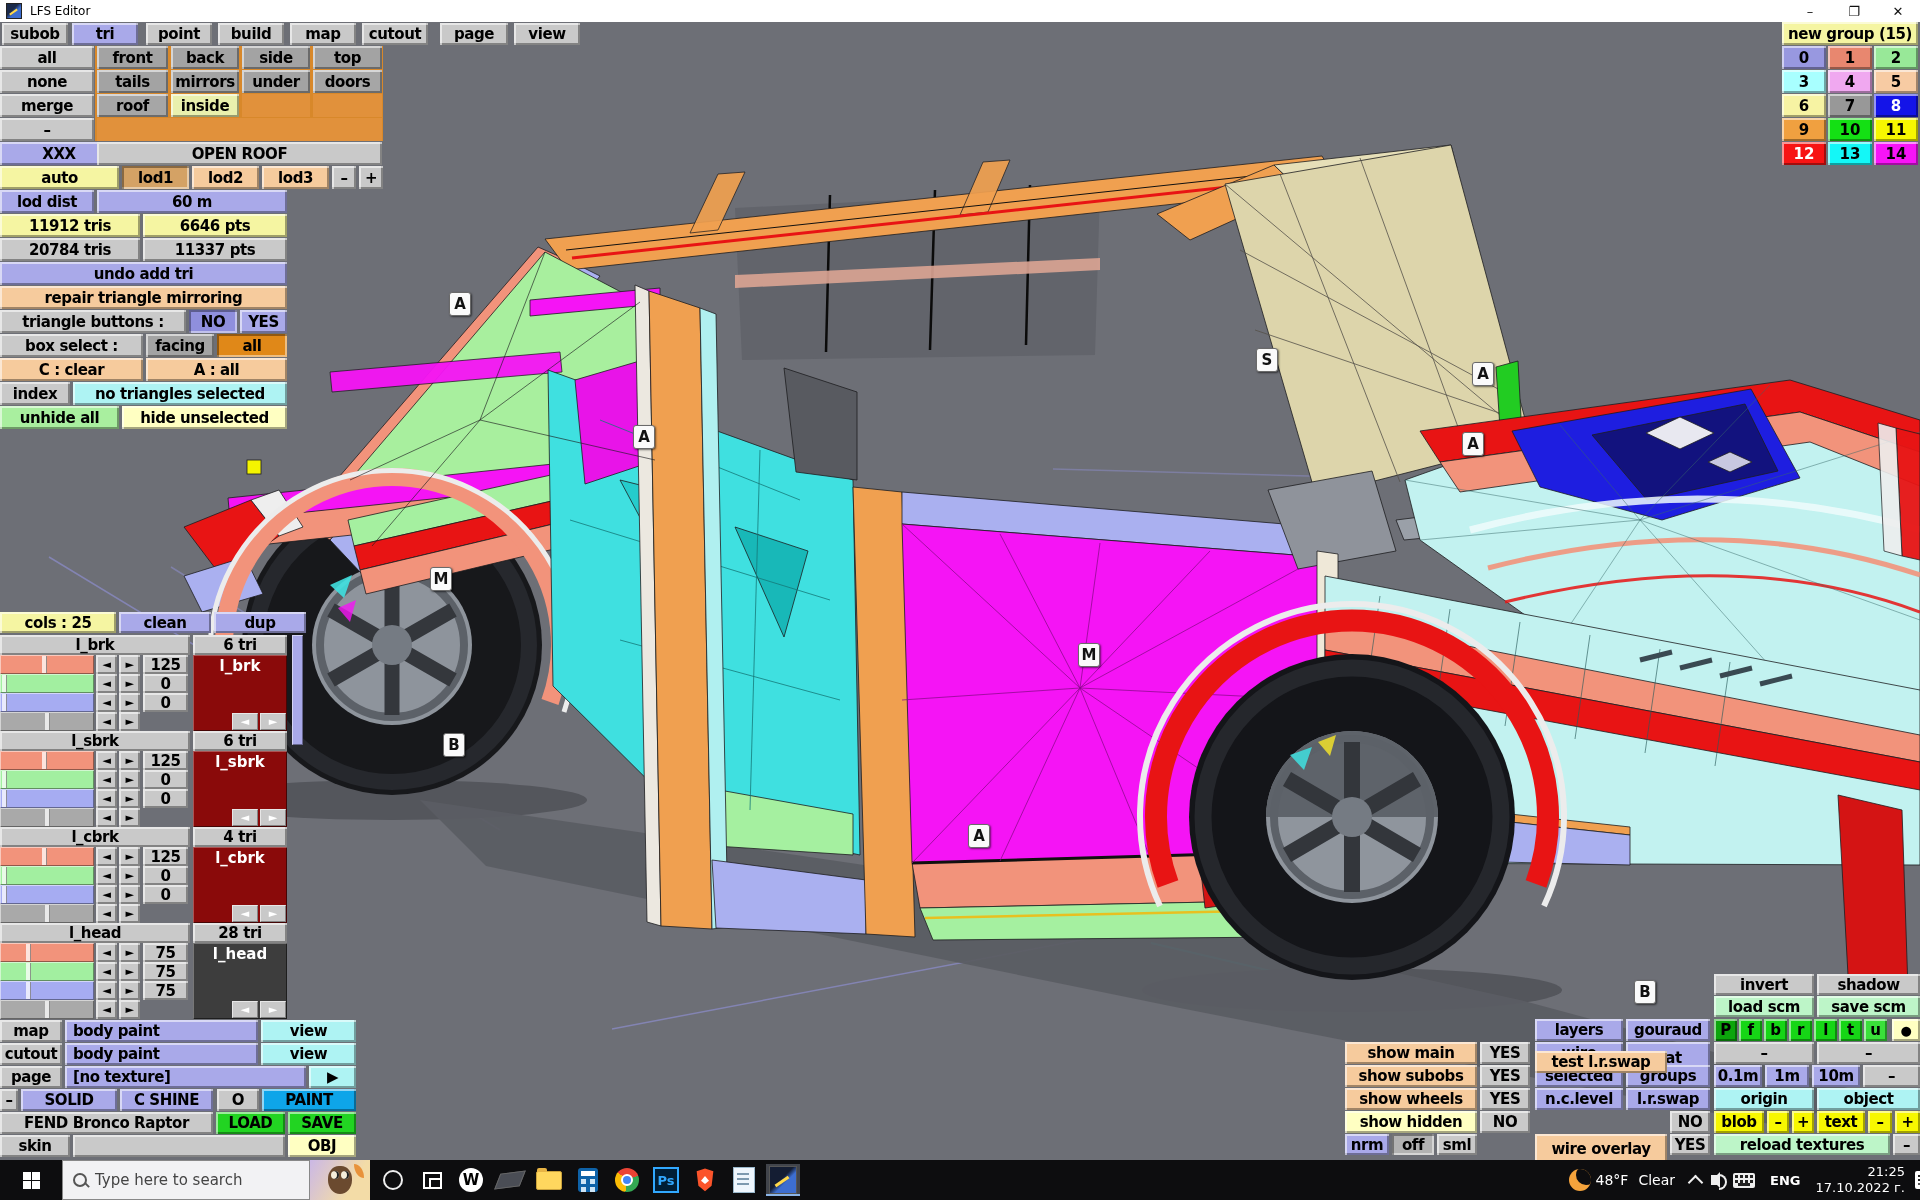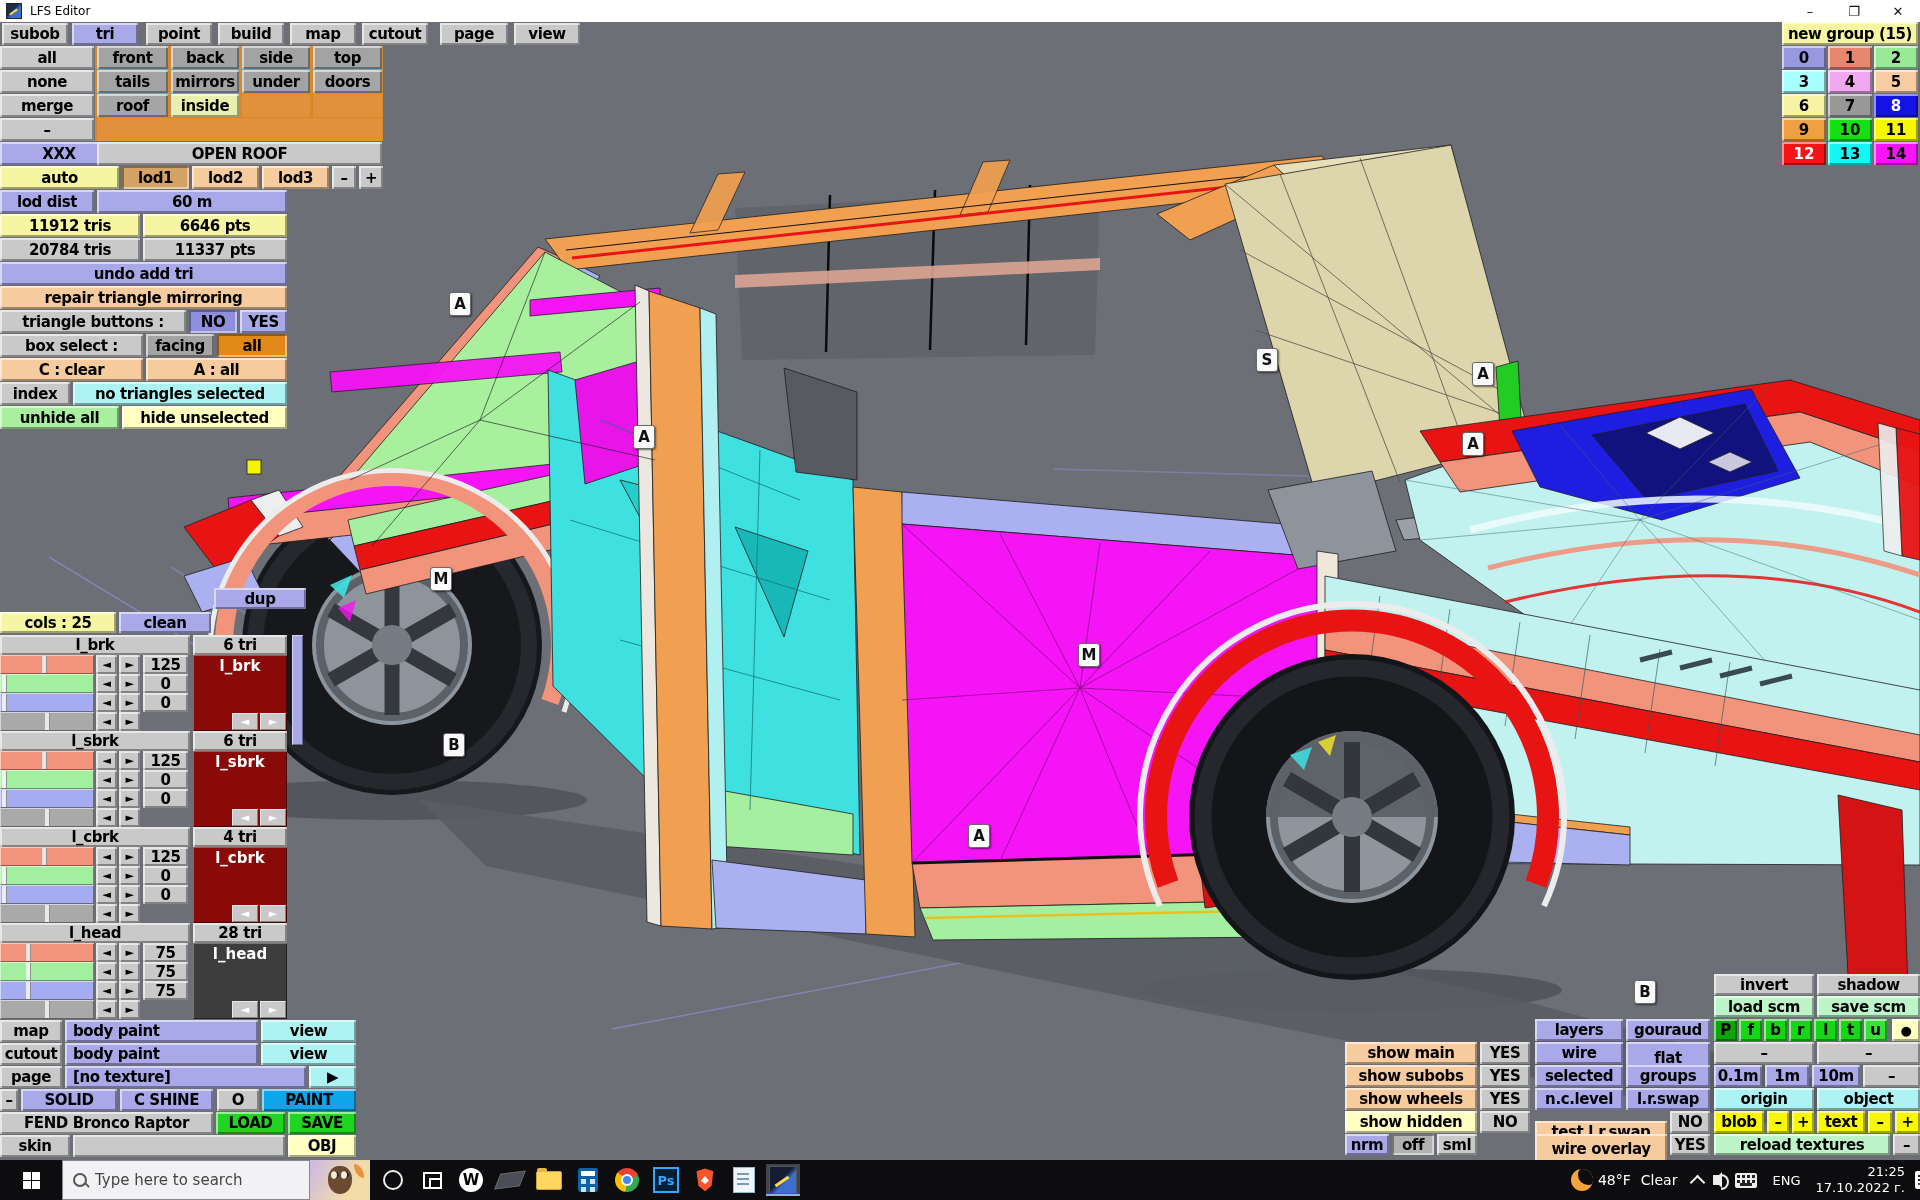--- a/index.html
+++ b/index.html
@@ -391,21 +391,21 @@
 
     <div class="gcell" style="background: rgb(247, 20, 20); color: rgb(255, 255, 255);">12</div>
 
     <div class="gcell" style="background: rgb(20, 247, 247); color: rgb(0, 0, 0);">13</div>
 
     <div class="gcell" style="background: rgb(247, 20, 247); color: rgb(0, 0, 0);">14</div>
   </div>
 
 <div class="btn c-yellow" style="left:0;top:612px;width:116px;height:21px">cols : 25</div>
 <div class="btn c-purple" style="left:119px;top:612px;width:92px;height:21px">clean</div>
-<div class="btn c-purple" style="left:214px;top:588px;width:92px;height:21px">dup</div>
+<div class="btn c-purple" style="left:214px;top:612px;width:92px;height:21px">dup</div>
 
 <div id="colsections">
 
     <div class="csec">
       <div class="btn c-gray cs-name">l_brk</div>
       <div class="btn c-gray cs-tri">6 tri</div>
       <div class="cs-row" style="top:20px">
         <div class="cs-bar bar-r" style="--pos: 45.13725490196078%;">
           <i></i>
         </div>
@@ -641,21 +641,21 @@
 
 <div class="btn c-peach" style="left:1345px;top:1088px;width:132px;height:22px">show wheels</div>
 <div class="btn c-gray" style="left:1480px;top:1088px;width:50px;height:22px">YES</div>
 <div class="btn c-purple" style="left:1535px;top:1088px;width:88px;height:22px">n.c.level</div>
 <div class="btn c-purple" style="left:1626px;top:1088px;width:84px;height:22px">l.r.swap</div>
 <div class="btn c-cyan" style="left:1714px;top:1088px;width:100px;height:22px">origin</div>
 <div class="btn c-cyan" style="left:1817px;top:1088px;width:103px;height:22px">object</div>
 
 <div class="btn c-pyellow" style="left:1345px;top:1111px;width:132px;height:22px">show hidden</div>
 <div class="btn c-gray" style="left:1480px;top:1111px;width:50px;height:22px">NO</div>
-<div class="btn c-peach" style="left:1535px;top:1121px;width:132px;height:22px">test l.r.swap</div>
+<div class="btn c-peach" style="left:1535px;top:1051px;width:132px;height:22px">test l.r.swap</div>
 <div class="btn c-gray" style="left:1670px;top:1111px;width:40px;height:22px">NO</div>
 <div class="btn c-yell2" style="left:1714px;top:1111px;width:50px;height:22px">blob</div>
 <div class="btn c-yell2" style="left:1767px;top:1111px;width:22px;height:22px">–</div>
 <div class="btn c-yell2" style="left:1792px;top:1111px;width:22px;height:22px">+</div>
 <div class="btn c-yell2" style="left:1817px;top:1111px;width:48px;height:22px">text</div>
 <div class="btn c-yell2" style="left:1868px;top:1111px;width:24px;height:22px">–</div>
 <div class="btn c-yell2" style="left:1895px;top:1111px;width:25px;height:22px">+</div>
 
 <div class="btn c-purple" style="left:1345px;top:1134px;width:44px;height:21px">nrm</div>
 <div class="btn c-dkgray pressed" style="left:1392px;top:1134px;width:42px;height:21px">off</div>
@@ -716,21 +716,21 @@
   <div class="tbicon active-app" style="left:766px">
       <div class="lfsicon"></div>
     </div>
   <div id="tray">
     <div class="moon"></div>
     <span class="traytxt">48°F</span>
     <span class="traytxt">Clear</span>
     <div class="chev"></div>
     <div class="spk"></div>
     <div class="kbd"></div>
-    <span class="traytxt" style="font-weight:normal;font-size:13px">ENG</span>
+    <span class="traytxt" style="font-weight:bold;font-size:13px">ENG</span>
     <div class="clock">
       <div>21:25</div>
       <div>17.10.2022 г.</div>
     </div>
     <div class="notif" style="margin-right:18px">
       <div class="badge">2</div>
     </div>
   </div>
 </div>
 

